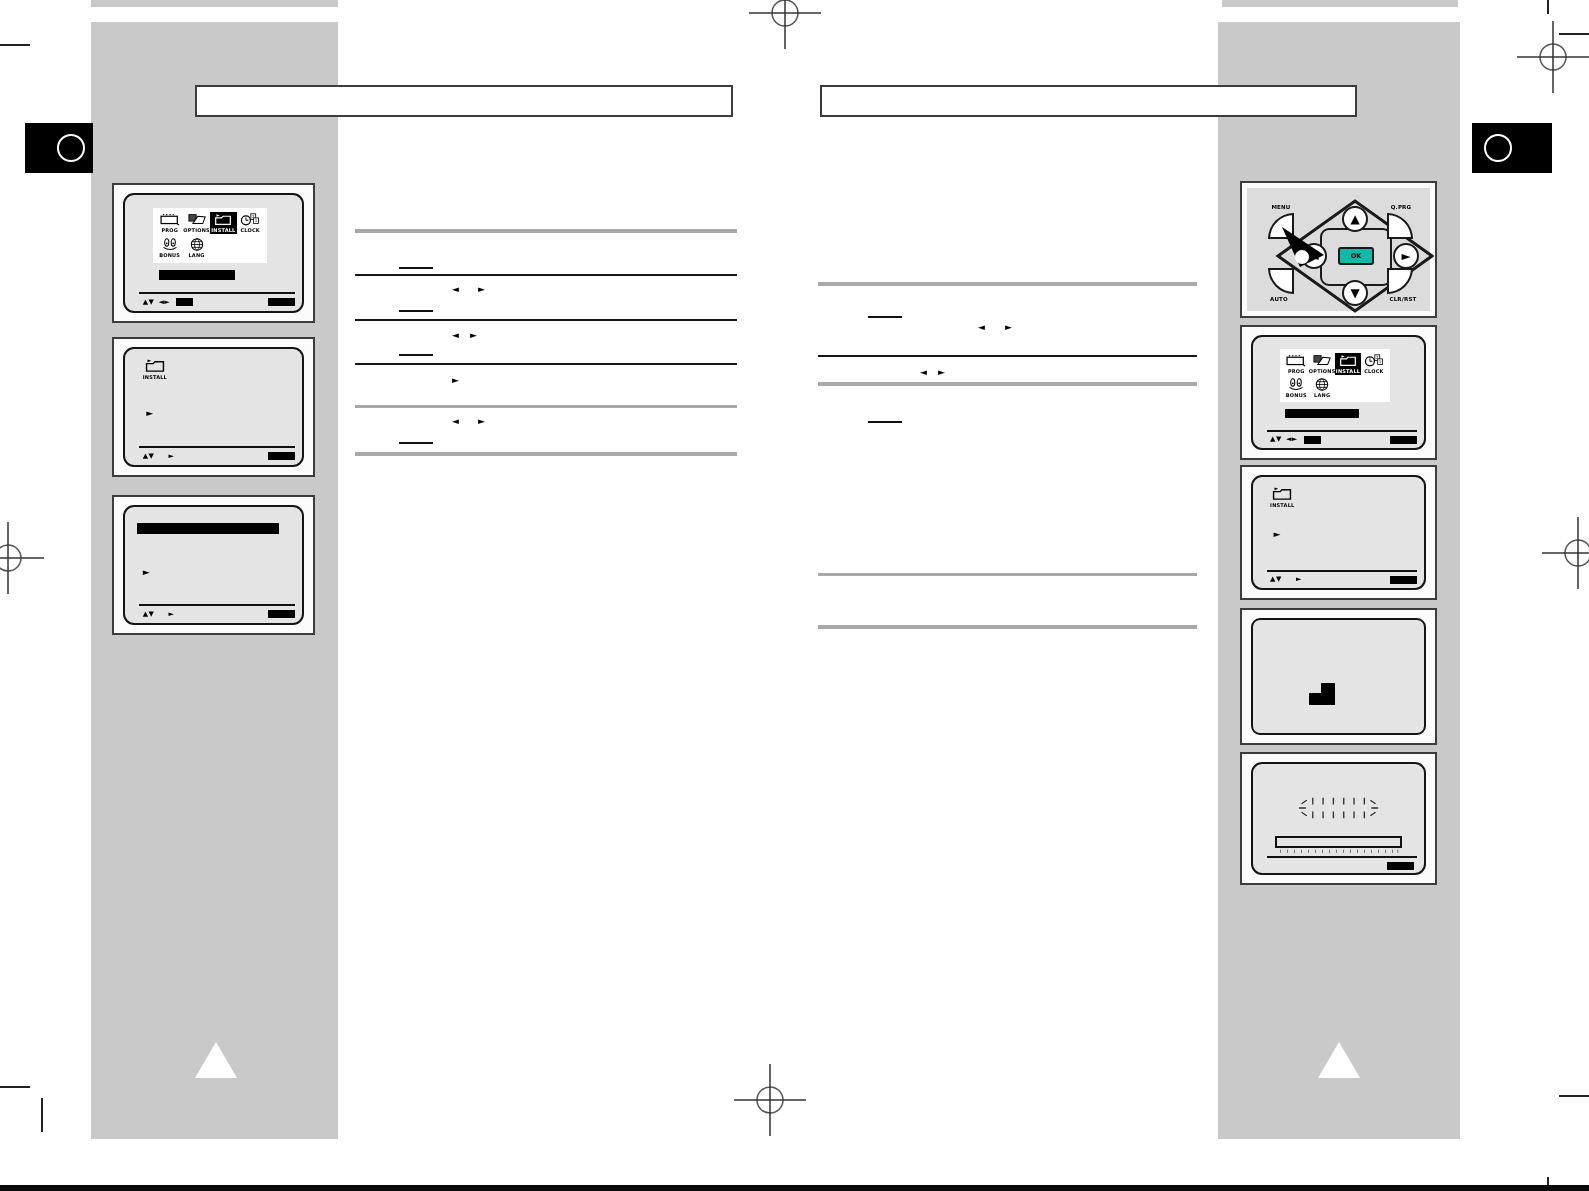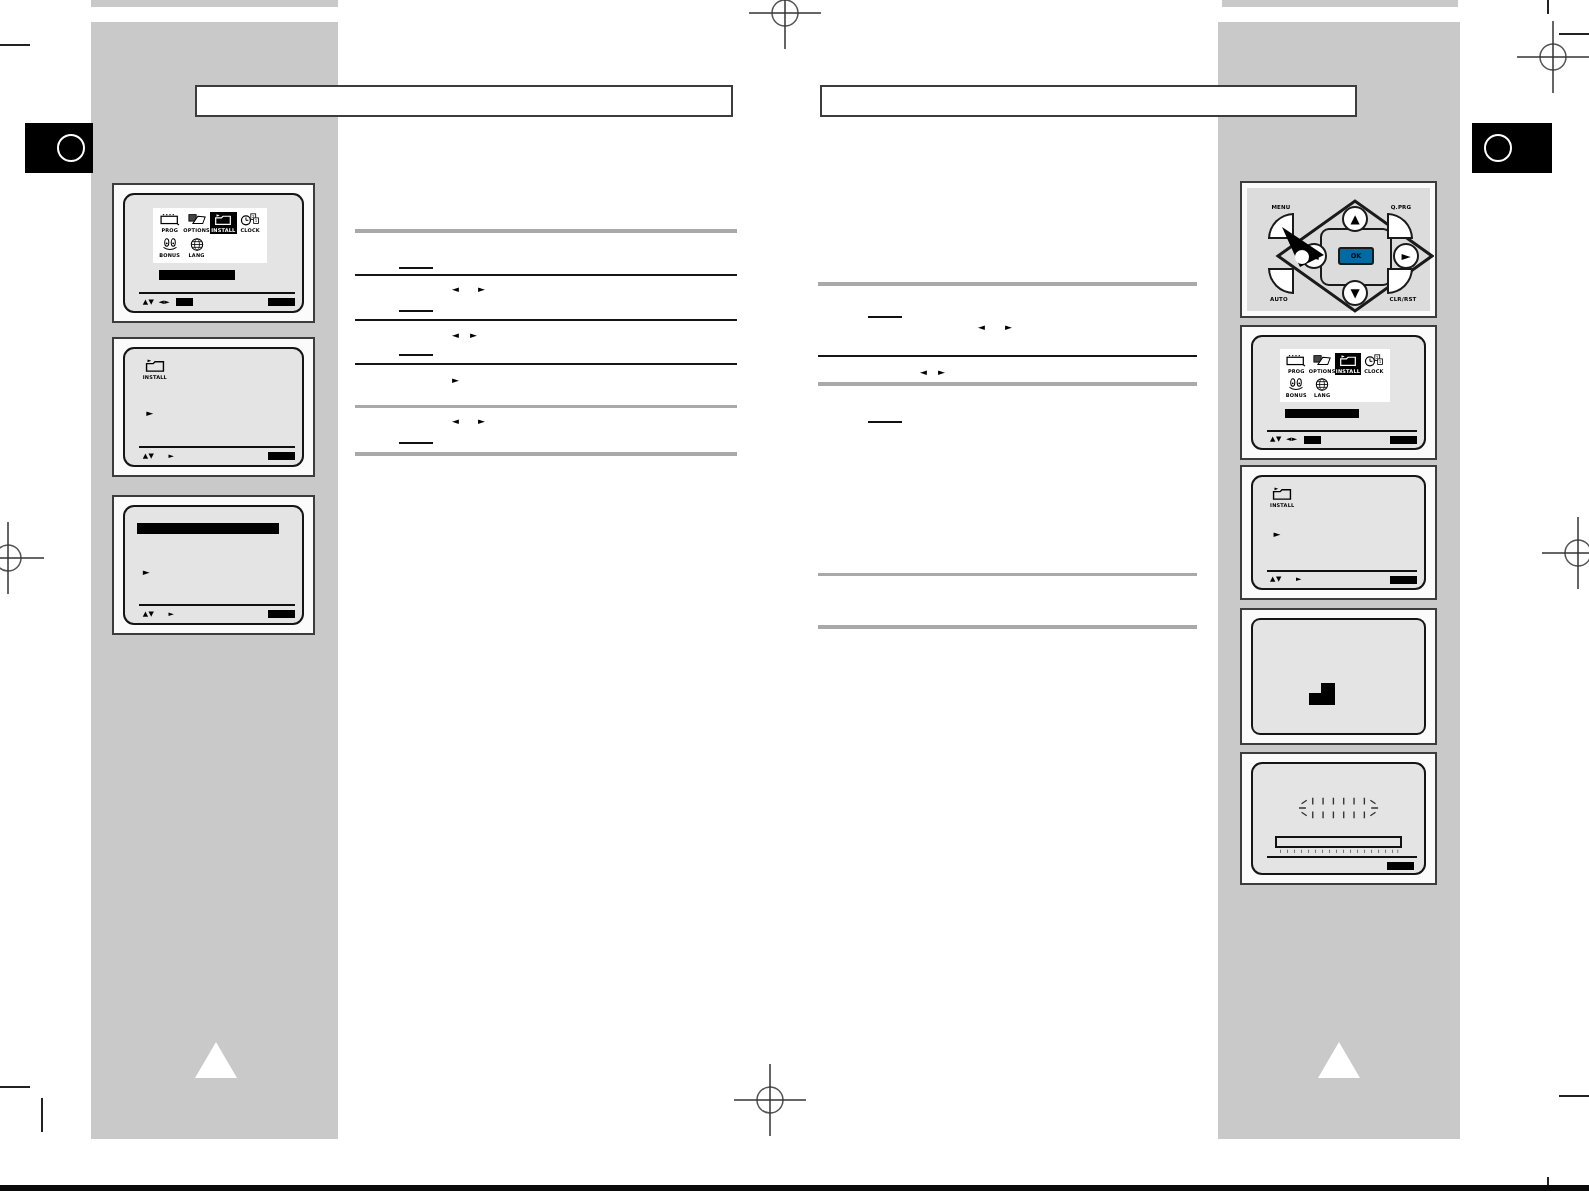--- a/index.html
+++ b/index.html
@@ -47,21 +47,21 @@
   .gline{position:absolute;height:3px;background:#a9a9a9;}
   .ul{position:absolute;width:34px;height:2px;background:#111;}
   .ag{position:absolute;font-size:9px;font-weight:bold;line-height:1;}
   
   .remote-pad{position:absolute;inset:5px;background:#dcdcdc;}
   .rc-circle{position:absolute;width:26px;height:26px;border:2px solid #1a1a1a;border-radius:50%;
              background:#fff;box-sizing:border-box;display:flex;align-items:center;justify-content:center;
              font-size:12px;line-height:1;color:#000;}
   .rc-fan{position:absolute;width:26px;height:26px;border:2px solid #1a1a1a;background:#fff;box-sizing:border-box;}
   .rc-label{position:absolute;font-size:5.5px;font-weight:bold;letter-spacing:0.2px;white-space:nowrap;}
-  .rc-ok{position:absolute;border:2px solid #1a1a1a;border-radius:3px;background:#0369a1;box-sizing:border-box;
+  .rc-ok{position:absolute;border:2px solid #1a1a1a;border-radius:3px;background:#14b8a6;box-sizing:border-box;
          display:flex;align-items:center;justify-content:center;font-size:6.5px;font-weight:bold;}
 </style>
 </head>
 <body>
 
 <div id="page">
 
   <div class="trim" style="left:0;top:44px;width:30px;height:2px;"></div>
   <div class="trim" style="left:1559px;top:33px;width:30px;height:2px;"></div>
   <div class="trim" style="left:1547px;top:0;width:2px;height:14px;"></div>

